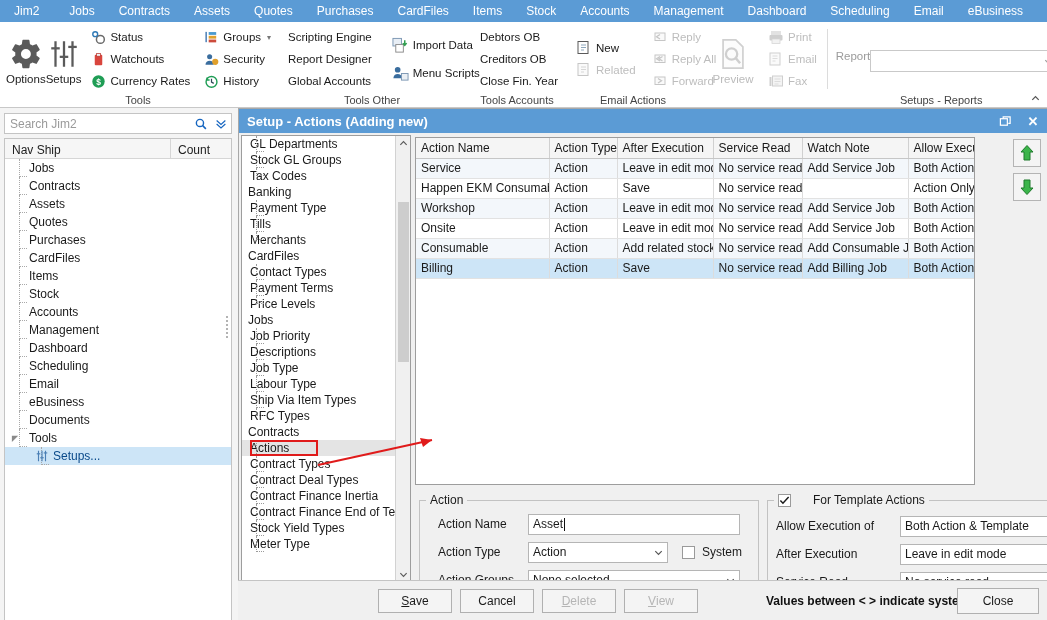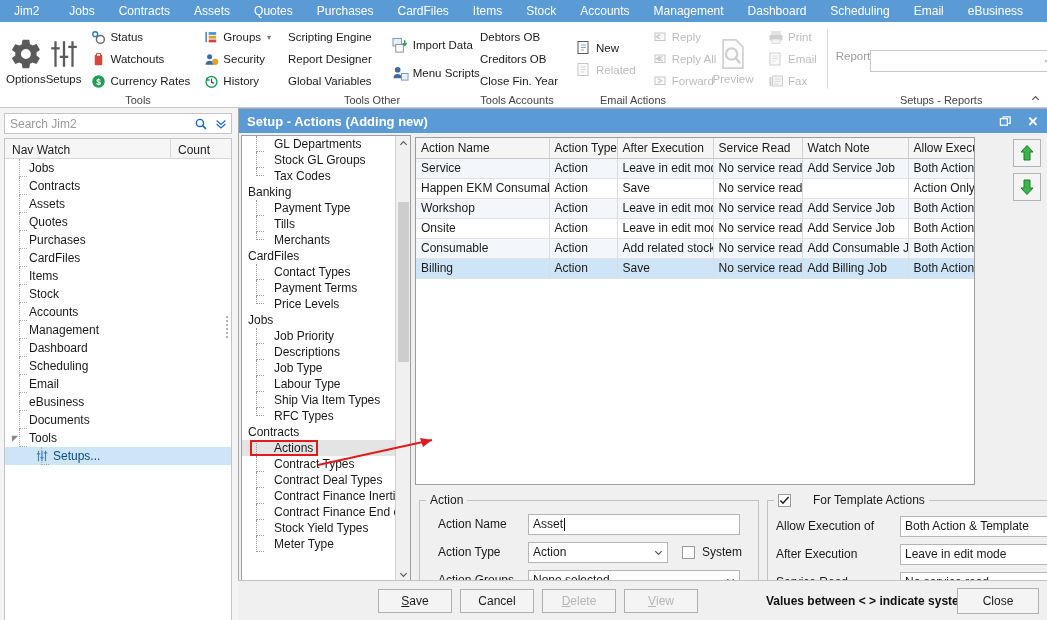--- a/index.html
+++ b/index.html
@@ -141,21 +141,21 @@
     color: #fff; font-size: 13px; cursor: default;
   }
 
   
   .setuplist {
     position: absolute; left: 2px; top: 26px; width: 170px; height: 448px;
     background: #fff; border: 1px solid #9d9d9d; overflow: hidden;
   }
   .slrow {
     height: 16px; display: flex; align-items: center; font-size: 12px;
-    color: #1a1a1a; position: relative; padding-left: 32px; white-space: nowrap; cursor: default;
+    color: #1a1a1a; position: relative; padding-left: 8px; white-space: nowrap; cursor: default;
   }
   .slrow.grp { padding-left: 6px; }
   .slrow .tl {
     position: absolute; left: 14px; top: 0; width: 8px; height: 16px;
     border-left: 1px dotted #9a9a9a; border-bottom: 1px dotted #9a9a9a;
   }
   .slrow.last .tl { height: 8px; }
   .slrow.highlight { background: #e4e4e4; }
   .redbox {
     position: absolute; left: 8px; top: 0; width: 68px; height: 16px;
@@ -378,21 +378,21 @@
       <div class="glabel">Tools</div>
     </div>
 
     <div class="rsep"></div>
 
     <div class="rgroup" style="width:192px;">
       <div class="gbody">
         <div class="textcol">
           <div class="textbtn">Scripting Engine</div>
           <div class="textbtn">Report Designer</div>
-          <div class="textbtn">Global Variables</div>
+          <div class="textbtn">Global Accounts</div>
         </div>
         <div class="rsep tall" style="margin:4px 6px 4px 4px;"></div>
         <div class="smallcol">
           <div class="smallbtn" style="height:26px;">
             <span class="icon">
               <svg width="17" height="17" viewBox="0 0 18 18">
                   <rect x="1" y="1.5" width="9" height="8" fill="#e8eef5" stroke="#7b96b2" stroke-width="1"></rect>
                   <rect x="4" y="8" width="8" height="8" fill="#fff" stroke="#8a8a8a" stroke-width="1"></rect>
                   <path d="M13.5 3.5 v5 M11.5 6.5 l2 2.4 l2-2.4" stroke="#2f9e4f" stroke-width="1.6" fill="none"></path>
                 </svg>
@@ -564,21 +564,21 @@
       </span>
       <span class="sbtn">
         <svg width="14" height="14" viewBox="0 0 16 16">
             <path d="M3 4 L8 8.5 L13 4 M3 8 L8 12.5 L13 8" fill="none" stroke="#1565c0" stroke-width="1.3"></path>
           </svg>
       </span>
     </div>
 
     <div class="navtree">
       <div class="navhead">
-        <div class="hc c1">Nav Watch</div>
+        <div class="hc c1">Nav Ship</div>
         <div class="hc c2">Count</div>
       </div>
       <div id="nav-items">
           <div class="navrow">
             <span class="tline"></span>
             <span>Jobs</span>
           </div>
           <div class="navrow">
             <span class="tline"></span>
             <span>Contracts</span>

